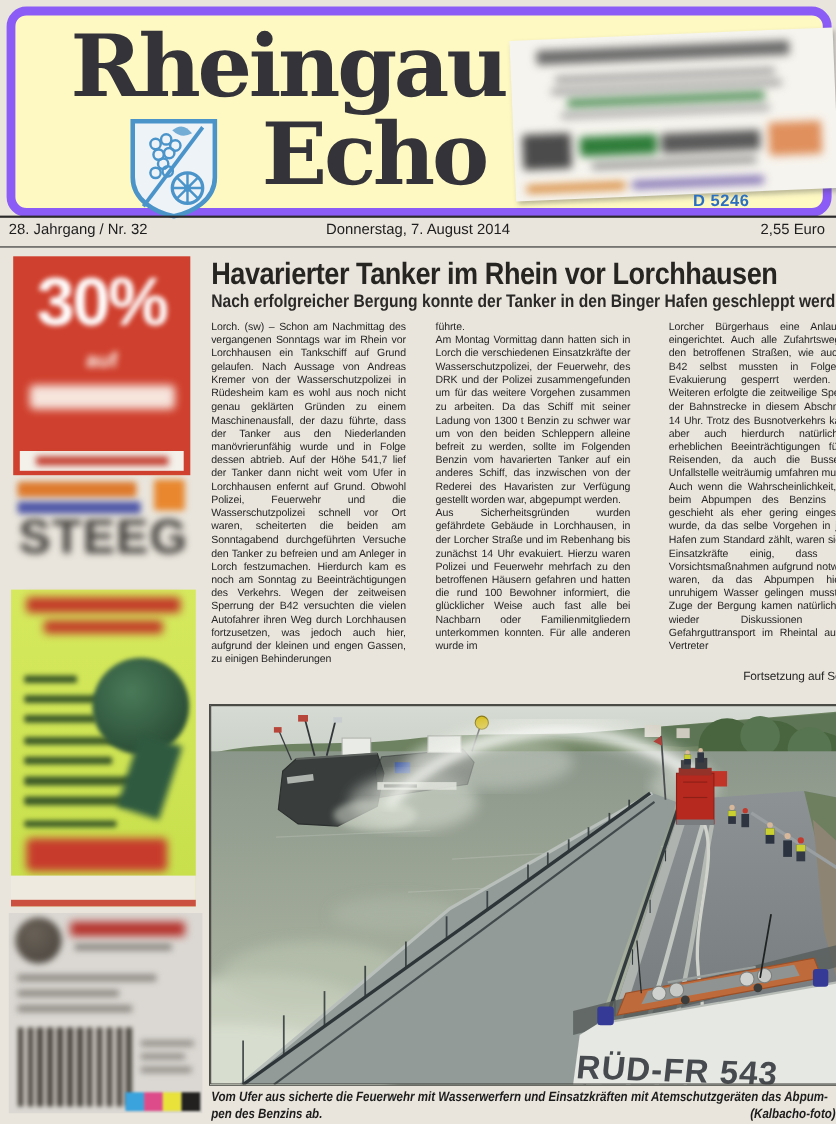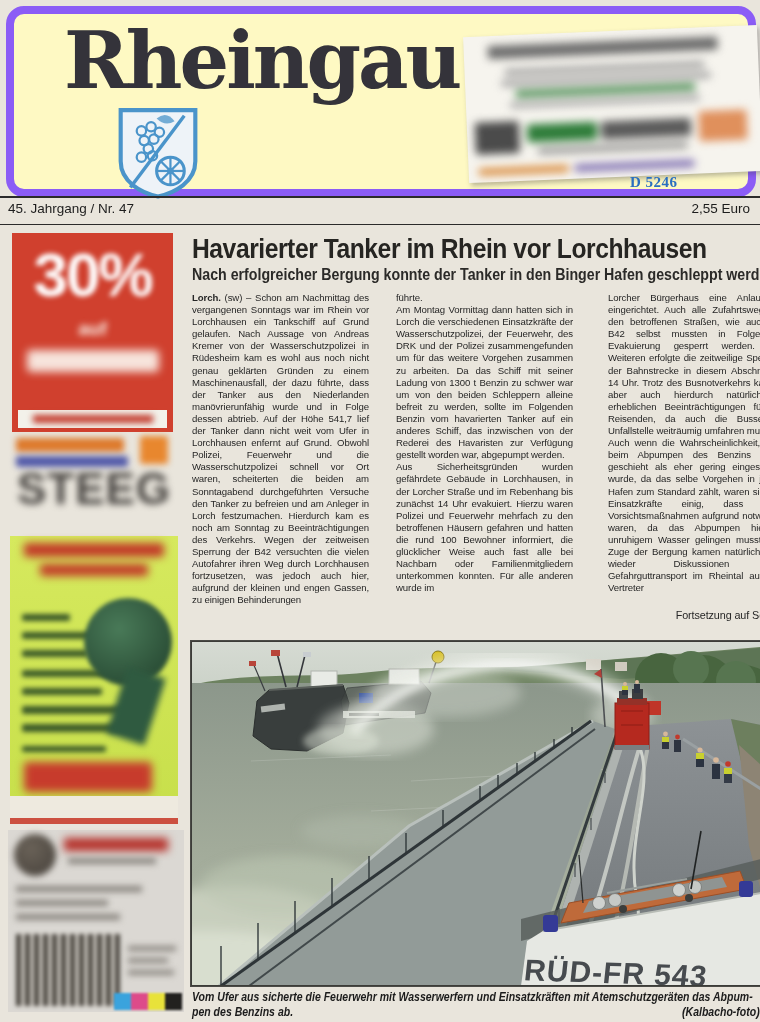--- a/index.html
+++ b/index.html
@@ -7,21 +7,21 @@
   #page{position:relative;width:760px;height:1022px;margin:0 auto;background:#e9e5dc;overflow:hidden;}
 
   
   #band{position:absolute;left:6px;top:6px;width:734px;height:175px;background:#fef9c3;
         border:8px solid #8b5cf6;border-radius:18px;}
   .mast-word{position:absolute;font-family:"DejaVu Serif","Liberation Serif",serif;font-weight:bold;
              color:#34333a;font-size:78px;line-height:90px;letter-spacing:-3px;}
   #mast1{left:50px;top:2px;}
   #mast2{left:224px;top:82px;}
   #shield{position:absolute;left:102px;top:92px;width:84px;height:94px;}
-  #postal{position:absolute;left:616px;top:160px;font-size:15px;font-weight:bold;color:#2a6fc0;letter-spacing:.5px;font-family:Liberation Serif, serif;}
+  #postal{position:absolute;left:616px;top:160px;font-size:15px;font-weight:bold;color:#2a6fc0;letter-spacing:.5px;}
 
   
   #adcard{position:absolute;left:452px;top:17px;width:294px;height:146px;background:#f6f4ee;
           transform:rotate(-2.4deg);box-shadow:2px 3px 5px rgba(60,60,70,.35);}
   #adcard .in{position:absolute;inset:0;filter:blur(4px);}
   .bar{position:absolute;border-radius:2px;}
 
   
   .rule{position:absolute;left:0;width:760px;background:#2b2b2b;}
   #rule1{top:196px;height:2px;}
@@ -61,36 +61,37 @@
   #cmyk i{width:17px;height:17px;display:block;}
 
   
   #headline{position:absolute;left:192px;top:233px;width:620px;font-size:28px;font-weight:bold;color:#262522;
             letter-spacing:-.5px;transform:scaleX(.88);transform-origin:left top;white-space:nowrap;}
   #subheadline{position:absolute;left:192px;top:265px;width:680px;font-size:16.5px;font-weight:bold;color:#2b2a28;
             transform:scaleX(.86);transform-origin:left top;white-space:nowrap;}
   .col{position:absolute;top:292px;width:177px;font-size:9.6px;line-height:12.1px;text-align:justify;
        color:#262626;letter-spacing:-.1px;hyphens:auto;-webkit-hyphens:auto;white-space:pre-line;}
   #col1{left:192px;} #col2{left:396px;} #col3{left:608px;}
-  #col1 b{font-weight:bold;}
+  #col1 b{font-weight:normal;}
   #continuation{display:block;margin-top:15px;text-align:right;font-size:10.8px;white-space:nowrap;}
 
   
   #photo{position:absolute;left:190px;top:640px;width:570px;height:345px;border:1px solid #4a4a46;background:#9aa394;}
   #caption{position:absolute;left:192px;top:990px;width:664px;transform:scaleX(.855);transform-origin:left top;
            font-size:12.3px;font-weight:bold;font-style:italic;color:#1c1c1c;line-height:15px;}
   #caption .l2{display:flex;justify-content:space-between;}
 </style>
 </head>
 <body>
 
 <div id="page">
 
   <div id="band">
     <div class="mast-word" id="mast1">Rheingau</div>
+    <div class="mast-word" id="mast2">Echo</div>
 
     <svg id="shield" viewBox="0 0 60 68">
       <path d="M3,3 H57 V40 C57,55 42,63 30,65.5 C18,63 3,55 3,40 Z" fill="#eef3f8" stroke="#4a94ca" stroke-width="3"></path>
       <line x1="49" y1="7" x2="10" y2="59" stroke="#4a94ca" stroke-width="2.5"></line>
       <path d="M29,9 q7,-6 13,2 q-7,4 -13,-2" fill="#4a94ca" opacity=".75"></path>
       <g fill="none" stroke="#4a94ca" stroke-width="1.6">
         <circle cx="18" cy="18" r="3.4"></circle>
           <circle cx="25" cy="15" r="3.4"></circle>
           <circle cx="31" cy="19" r="3.4"></circle>
         <circle cx="20" cy="25" r="3.4"></circle>
@@ -123,21 +124,22 @@
         <div class="bar" style="left:70px;top:114px;width:150px;height:6px;background:#8f8f8f;"></div>
         <div class="bar" style="left:10px;top:132px;width:90px;height:7px;background:#d98a3a;"></div>
         <div class="bar" style="left:106px;top:132px;width:120px;height:7px;background:#7a6ab0;"></div>
       </div>
     </div>
 
     <div id="postal">D 5246</div>
   </div>
 
   <div class="rule" id="rule1"></div>
-  <div class="dl" id="dl-issue">45. Jahrgang / Nr. 47</div>
+  <div class="dl" id="dl-issue">28. Jahrgang / Nr. 32</div>
+  <div class="dl" id="dl-date">Donnerstag, 7. August 2014</div>
   <div class="dl" id="dl-price">2,55 Euro</div>
   <div class="rule" id="rule2"></div>
 
   <div>
     <div id="ad-red">
       <div class="pct">30%</div>
       <div class="sub">auf</div>
       <div class="wblob"></div>
       <div class="strip">
           <i></i>

